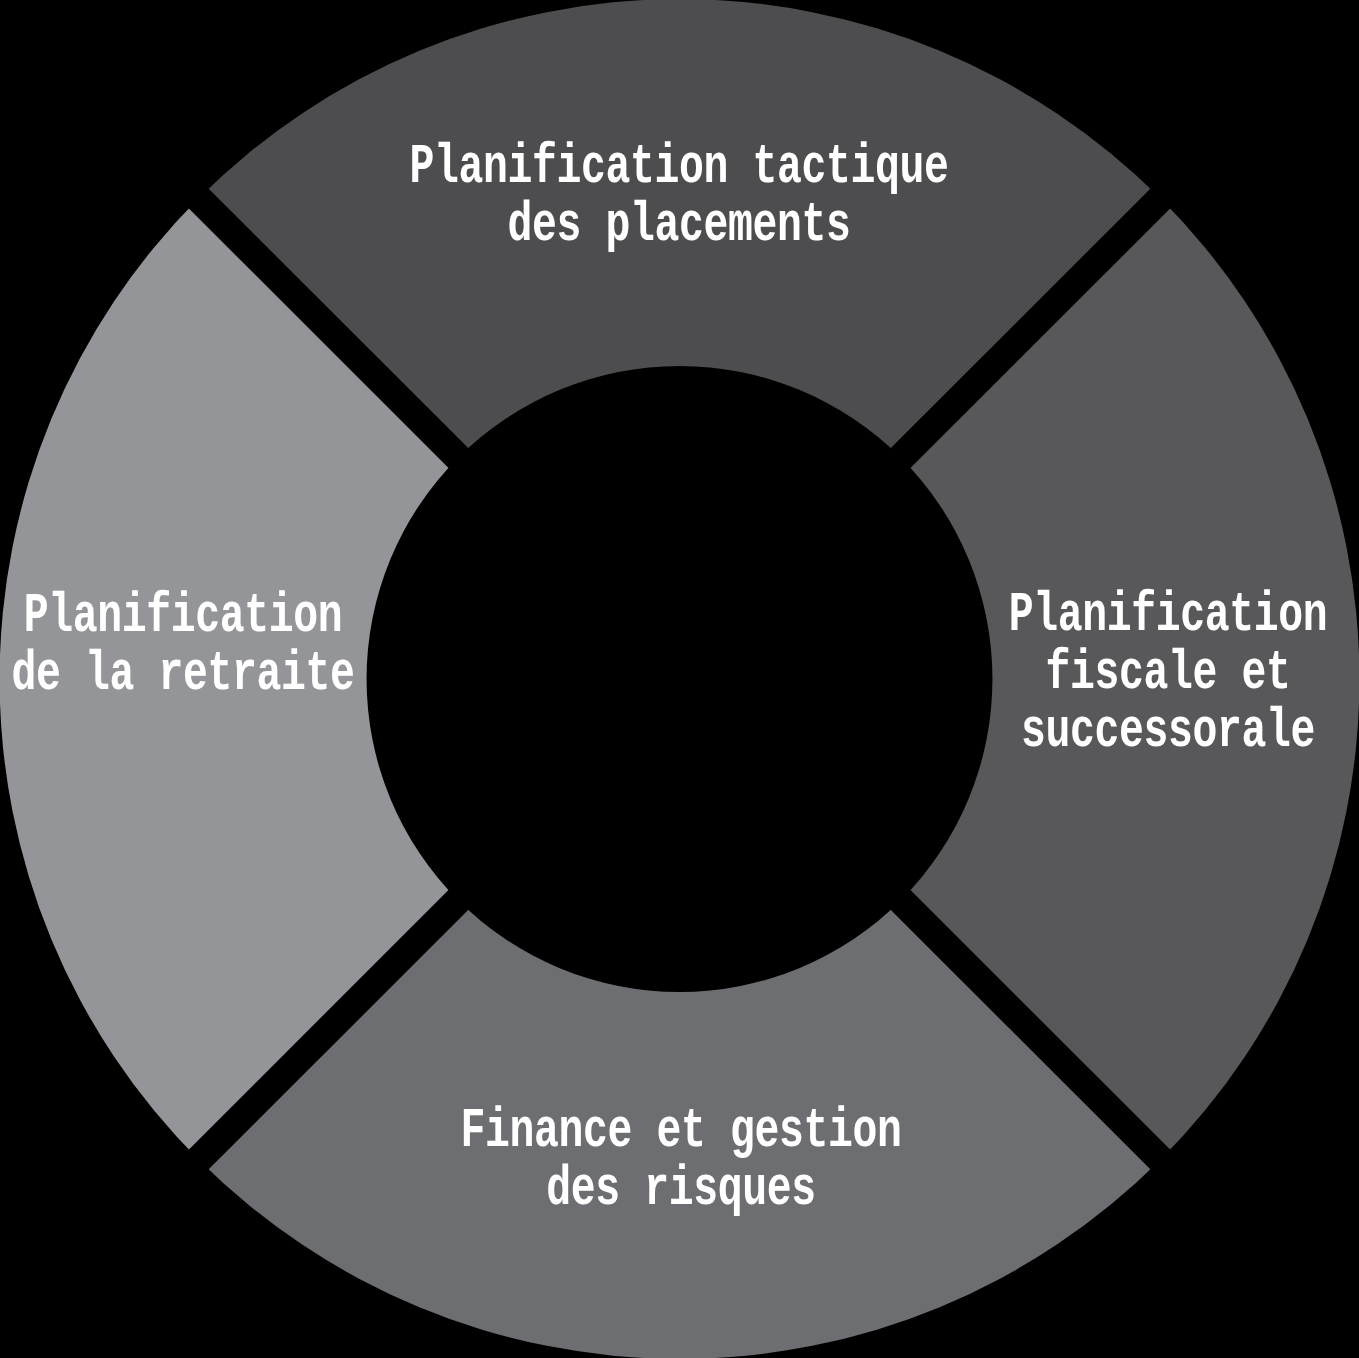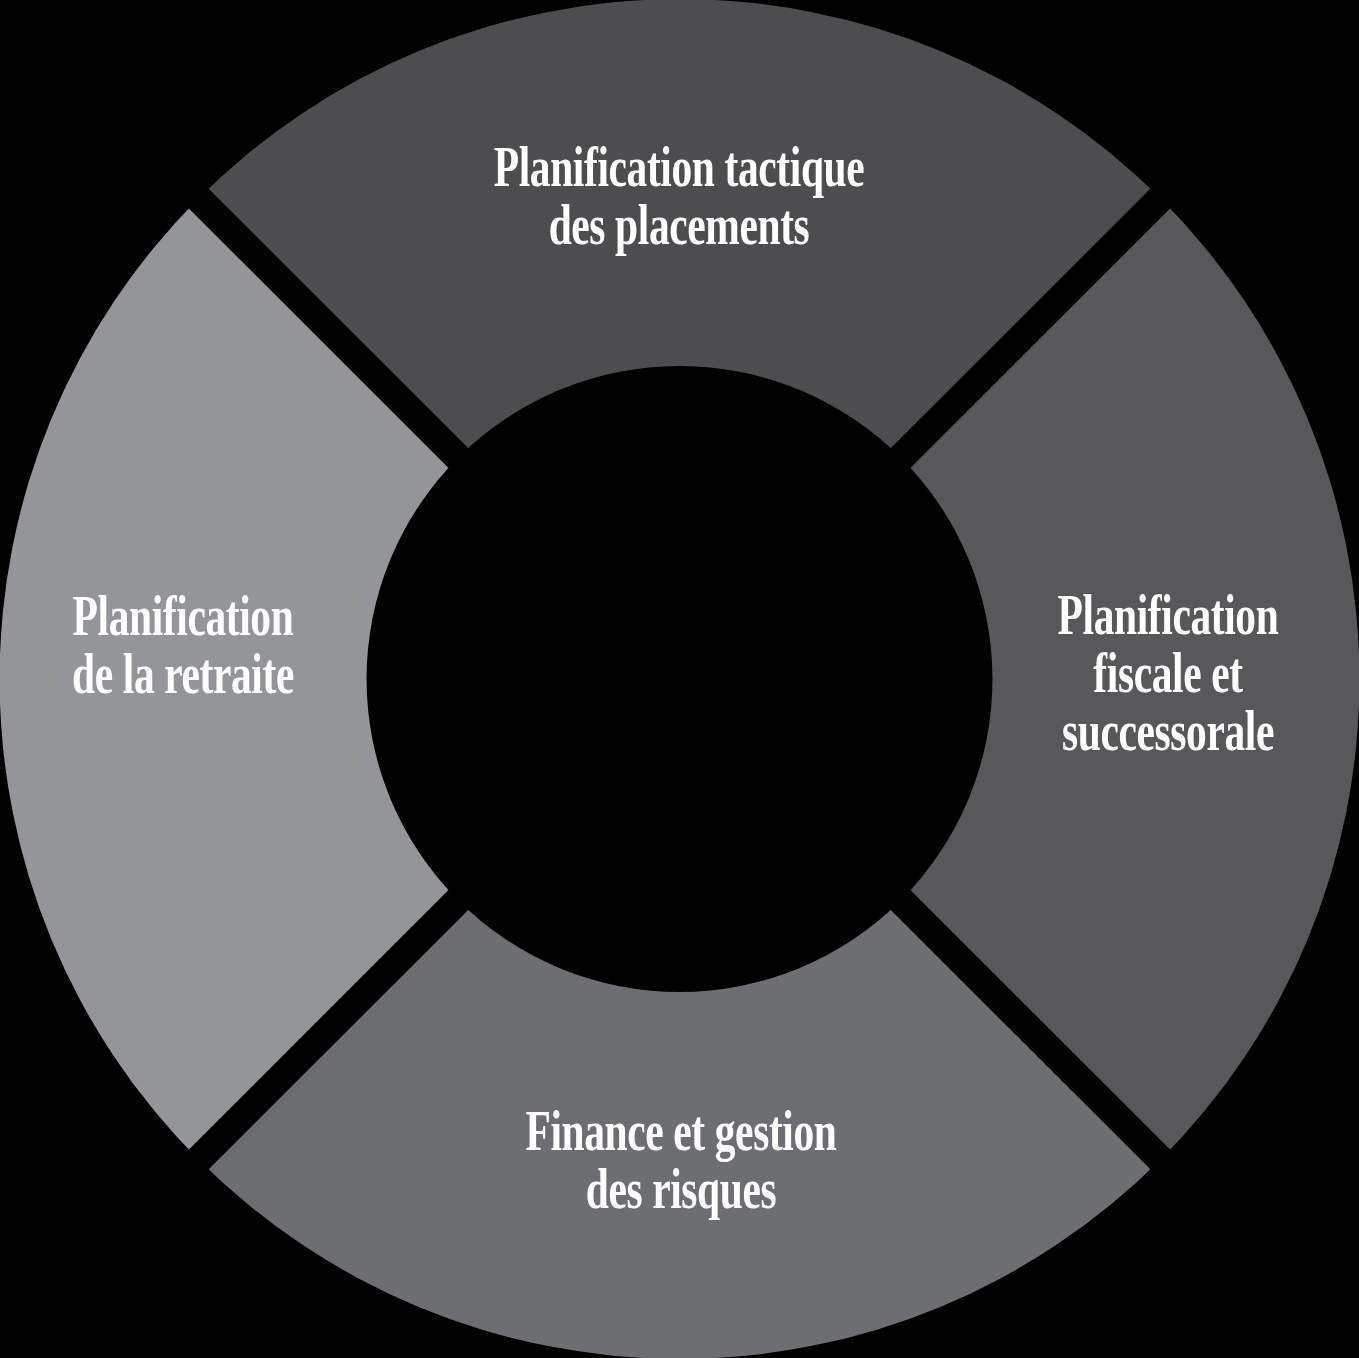--- a/index.html
+++ b/index.html
@@ -6,21 +6,21 @@
     margin: 0;
     padding: 0;
     background: #000000;
   }
   .stage {
     position: relative;
     width: 1359px;
     height: 1358px;
     background: #000000;
     overflow: hidden;
-    font-family: Liberation Serif, serif;
+    font-family: Liberation Mono, monospace;
   }
   .donut-svg {
     position: absolute;
     left: 0;
     top: 0;
     display: block;
   }
   .seg-label {
     position: absolute;
     color: #ffffff;

